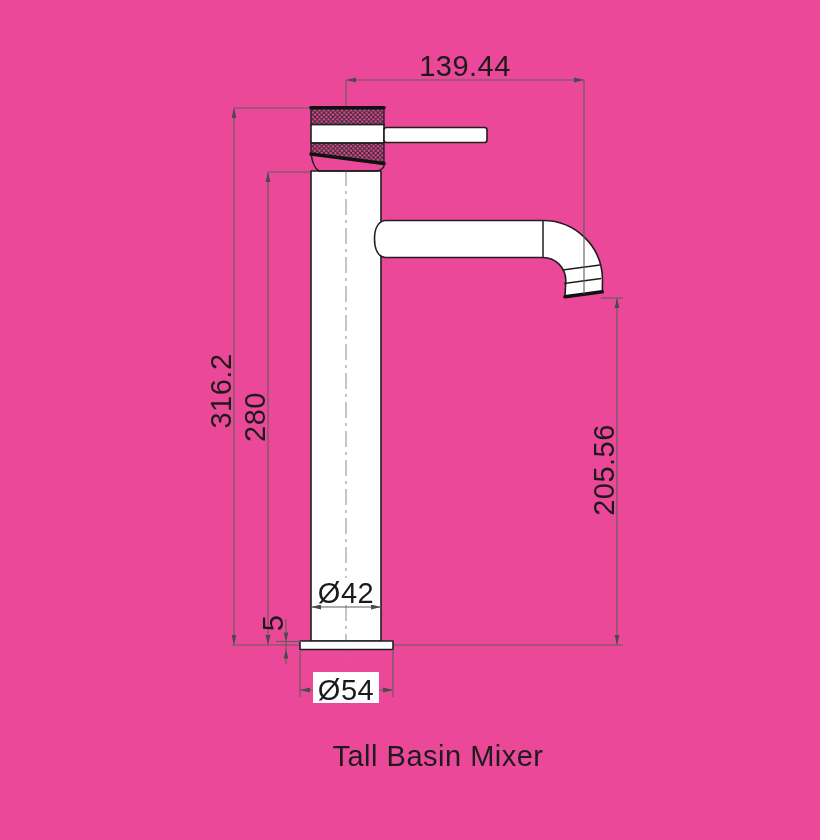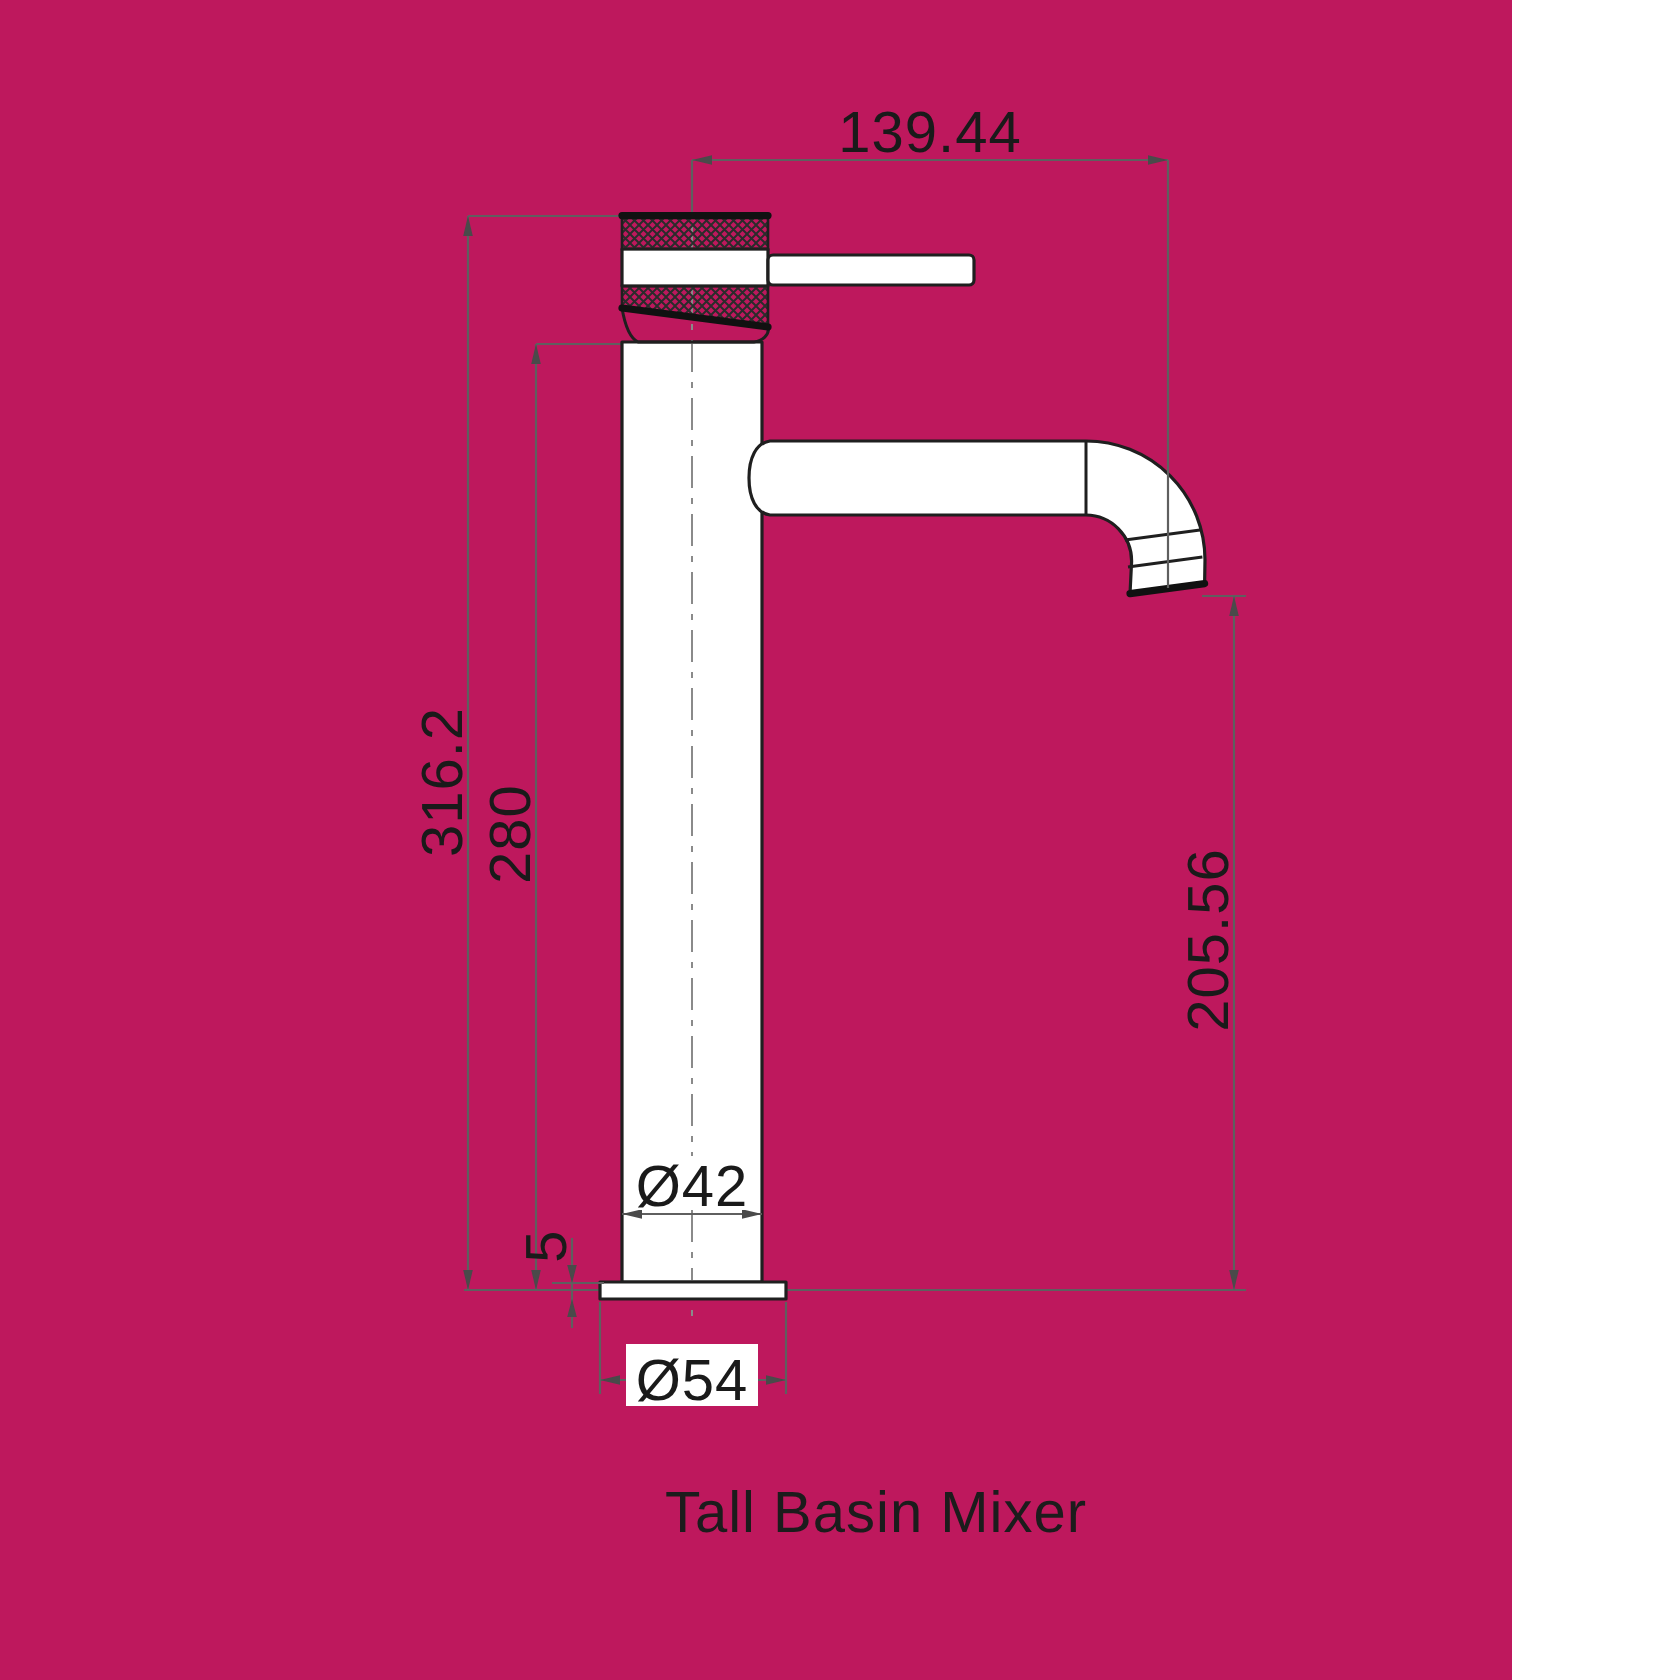--- a/index.html
+++ b/index.html
@@ -2,23 +2,23 @@
 <html><head>
 <meta charset="utf-8">
 <style>
   html, body {
     margin: 0;
     padding: 0;
     background: #ffffff;
   }
   .canvas {
     position: relative;
-    width: 756px;
+    width: 820px;
     height: 840px;
-    background: #be185d;
+    background: #ec4899;
     overflow: hidden;
     font-family: "Liberation Sans", "DejaVu Sans", sans-serif;
   }
   svg { display: block; }
   .body-line {
     fill: #ffffff;
     stroke: #1f1f1f;
     stroke-width: 1.6;
     stroke-linejoin: round;
   }

